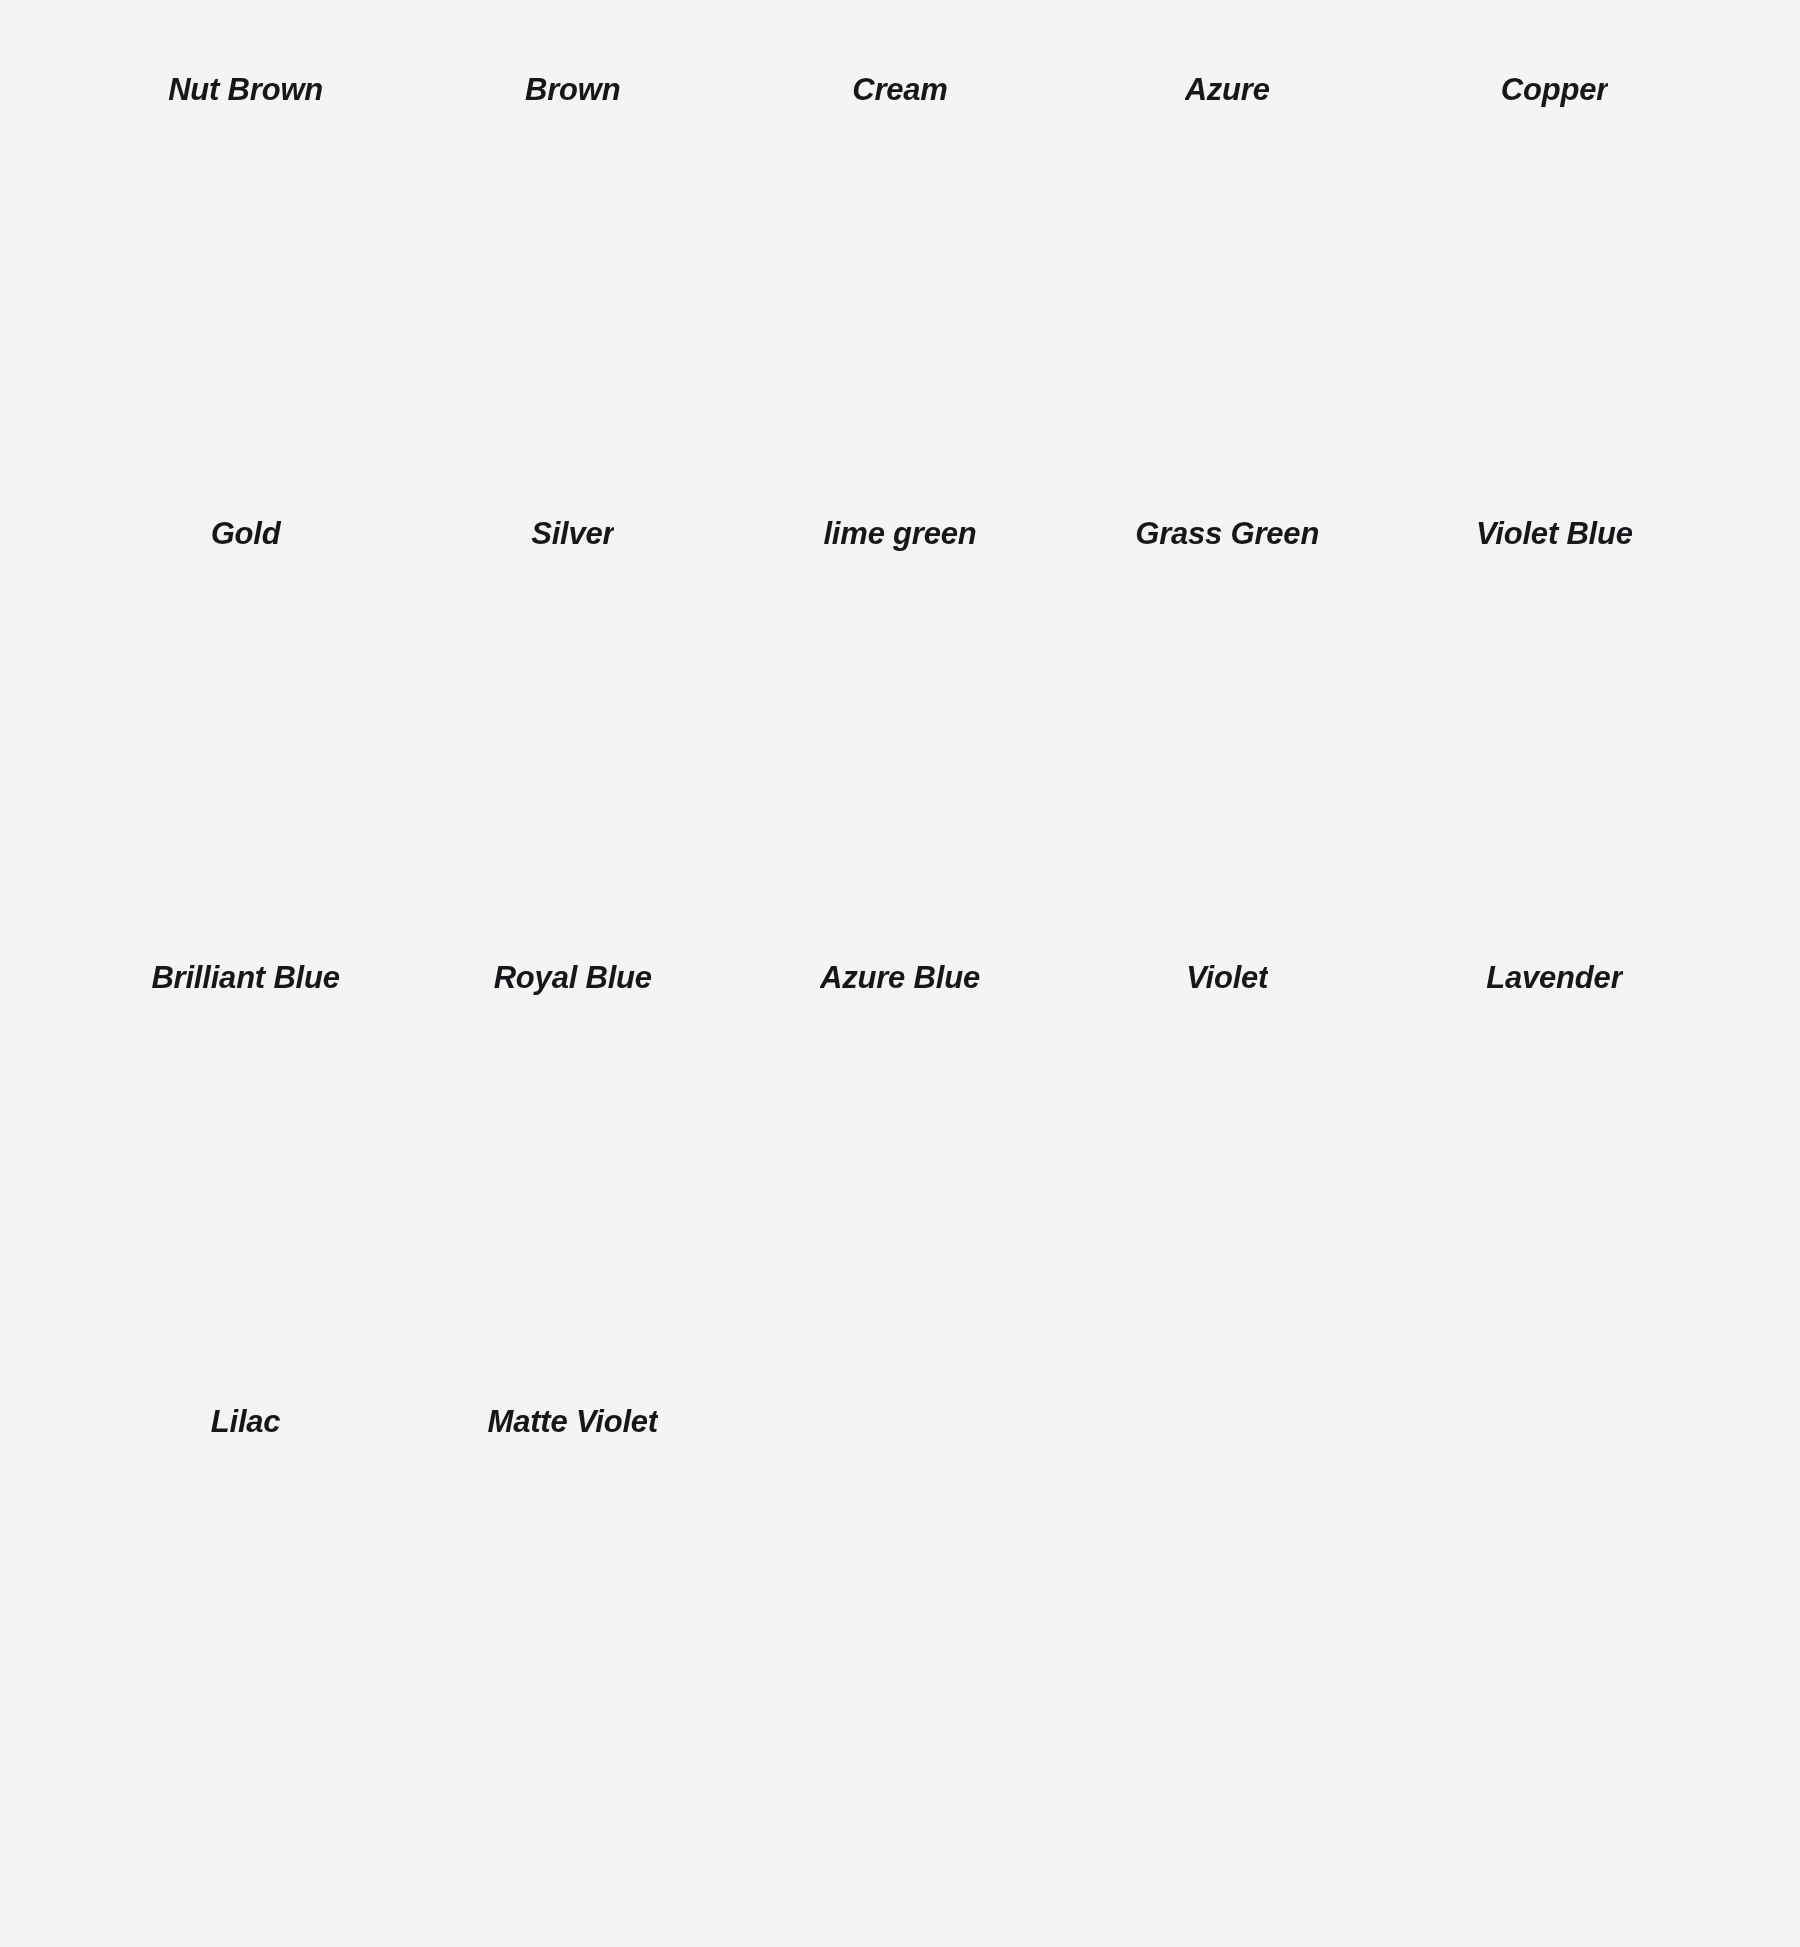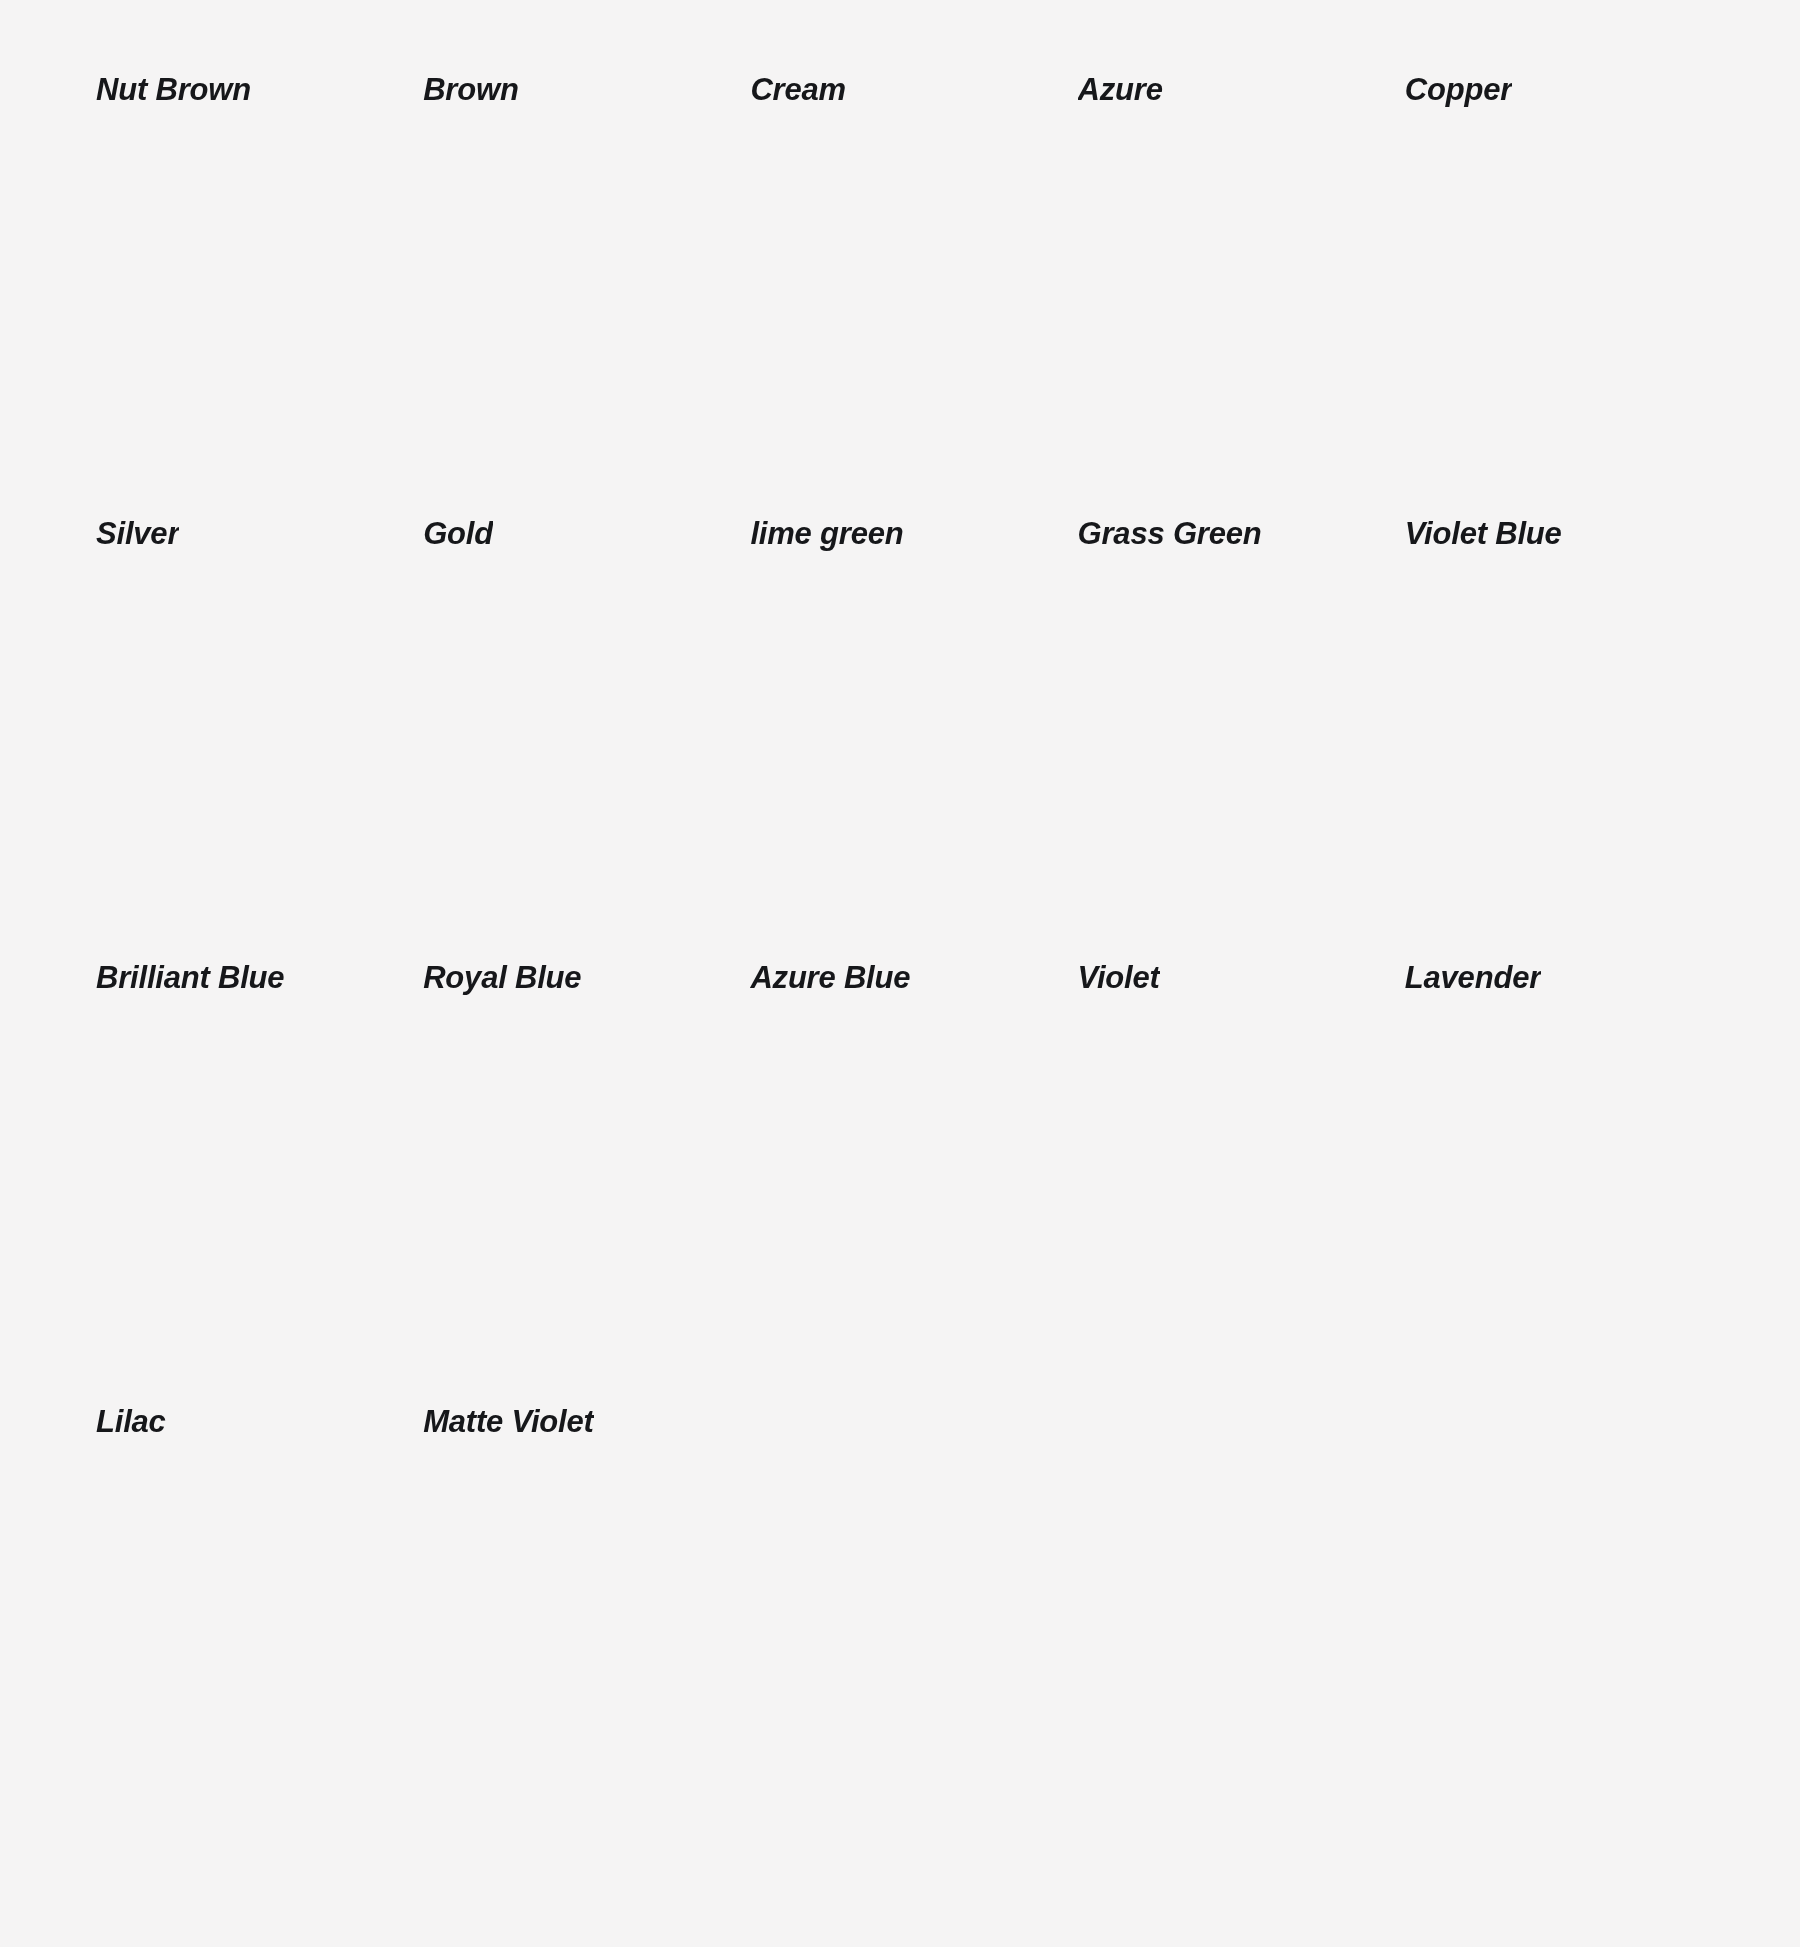--- a/index.html
+++ b/index.html
@@ -24,21 +24,21 @@
     grid-template-columns: repeat(5, 1fr);
     grid-template-rows: repeat(4, 444px);
     column-gap: 28px;
     row-gap: 0px;
     align-content: start;
   }
 
   .swatch-cell {
     display: flex;
     flex-direction: column;
-    align-items: flex-start;
+    align-items: center;
     justify-content: flex-start;
   }
 
   .swatch-label {
     height: 92px;
     line-height: 92px;
     text-align: center;
     font-size: 31px;
     font-weight: bold;
     font-style: italic;
@@ -109,32 +109,32 @@
         <div class="card-color" style="background-color: rgb(218, 218, 218);"></div>
       </div>
     </div>
     <div class="swatch-cell c0">
       <div class="swatch-label">Copper</div>
       <div class="swatch-card">
         <div class="card-header"></div>
         <div class="card-color" style="background-color: rgb(227, 112, 34);"></div>
       </div>
     </div>
+    <div class="swatch-cell c1">
+      <div class="swatch-label">Gold</div>
+      <div class="swatch-card">
+        <div class="card-header"></div>
+        <div class="card-color" style="background-color: rgb(196, 168, 42);"></div>
+      </div>
+    </div>
     <div class="swatch-cell c2">
       <div class="swatch-label">Silver</div>
       <div class="swatch-card">
         <div class="card-header"></div>
         <div class="card-color" style="background-color: rgb(166, 166, 166);"></div>
-      </div>
-    </div>
-    <div class="swatch-cell c1">
-      <div class="swatch-label">Gold</div>
-      <div class="swatch-card">
-        <div class="card-header"></div>
-        <div class="card-color" style="background-color: rgb(196, 168, 42);"></div>
       </div>
     </div>
     <div class="swatch-cell c3">
       <div class="swatch-label">lime green</div>
       <div class="swatch-card">
         <div class="card-header"></div>
         <div class="card-color" style="background-color: rgb(86, 201, 122);"></div>
       </div>
     </div>
     <div class="swatch-cell c4">

